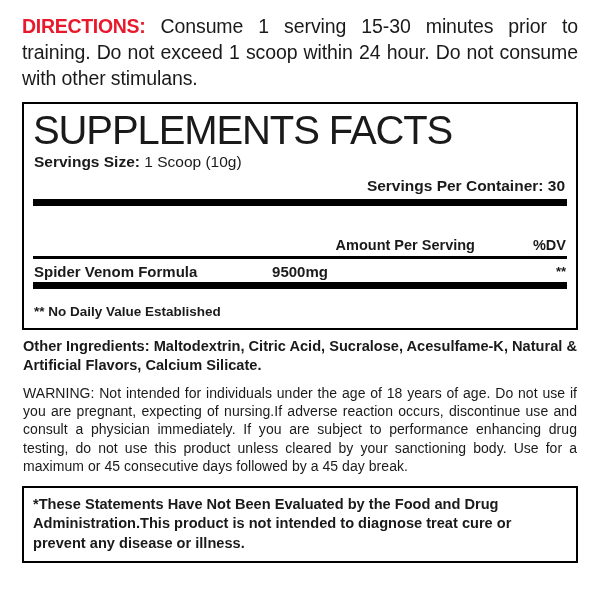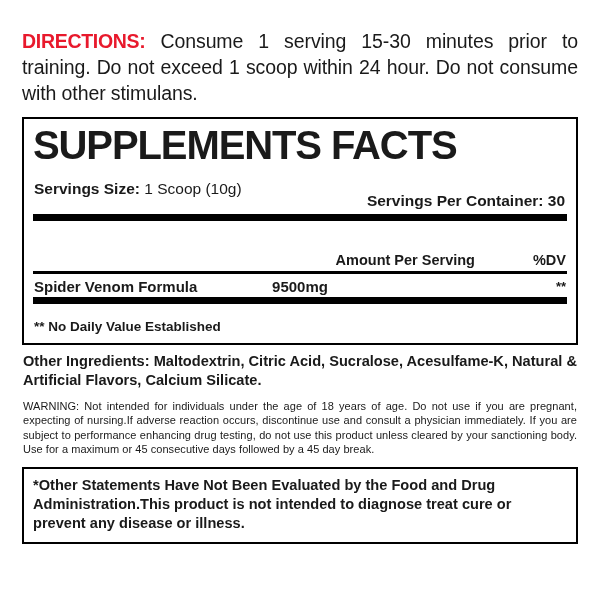--- a/index.html
+++ b/index.html
@@ -21,49 +21,49 @@
     padding: 14px 22px 10px 22px;
     position: relative;
   }
 
   
   .directions {
     font-size: 19.5px;
     line-height: 1.33;
     text-align: justify;
     letter-spacing: -0.1px;
-    margin: 15px 0 10px 0;
+    margin: 0 0 10px 0;
   }
   .directions .dir-label {
     color: #e8192c;
     font-weight: bold;
     letter-spacing: -0.3px;
   }
   .directions .dir-text {
     color: #1a1a1a;
   }
 
   
   .facts {
     border: 2.5px solid #000;
     box-sizing: border-box;
     padding: 4px 9px 6px 9px;
   }
   .facts-title {
     font-size: 40px;
-    font-weight: bold;
+    font-weight: normal;
     letter-spacing: -1.1px;
     line-height: 1.02;
     margin: 2px 0 1px 0;
     white-space: nowrap;
   }
   .serving-row {
     display: flex;
     justify-content: space-between;
-    align-items: center;
+    align-items: flex-start;
     font-size: 15.5px;
     padding: 1px 2px 3px 1px;
   }
   .serving-row .ss-label { font-weight: bold; }
   .serving-row .ss-value { font-weight: normal; }
   .serving-row .spc { font-weight: bold; margin-top: 24px; }
 
   .rule-thick {
     border-top: 7px solid #000;
     margin: 1px 0 0 0;
@@ -122,21 +122,21 @@
   .other-ing {
     font-size: 14.6px;
     font-weight: bold;
     line-height: 1.3;
     padding: 7px 1px 0 1px;
     text-align: justify;
   }
 
   
   .warning {
-    font-size: 11px;
+    font-size: 14px;
     line-height: 1.32;
     padding: 9px 1px 0 1px;
     text-align: justify;
     letter-spacing: 0.05px;
   }
 
   
   .disclaimer {
     border: 2.2px solid #000;
     margin-top: 10px;
@@ -186,15 +186,15 @@
     <div class="rule-thick"></div>
 
     <div class="daily-note">** No Daily Value Established</div>
 
   </div>
 
   <div class="other-ing">Other Ingredients: Maltodextrin, Citric Acid, Sucralose, Acesulfame-K, Natural &amp; Artificial Flavors, Calcium Silicate.</div>
 
   <div class="warning">WARNING: Not intended for individuals under the age of 18 years of age. Do not use if you are pregnant, expecting of nursing.If adverse reaction occurs, discontinue use and consult a physician immediately. If you are subject to performance enhancing drug testing, do not use this product unless cleared by your sanctioning body. Use for a maximum or 45 consecutive days followed by a 45 day break.</div>
 
-  <div class="disclaimer">*Other Statements Have Not Been Evaluated by the Food and Drug Administration.This product is not intended to diagnose treat cure or prevent any disease or illness.</div>
+  <div class="disclaimer">*These Statements Have Not Been Evaluated by the Food and Drug Administration.This product is not intended to diagnose treat cure or prevent any disease or illness.</div>
 
 </div>
 
 </body></html>

